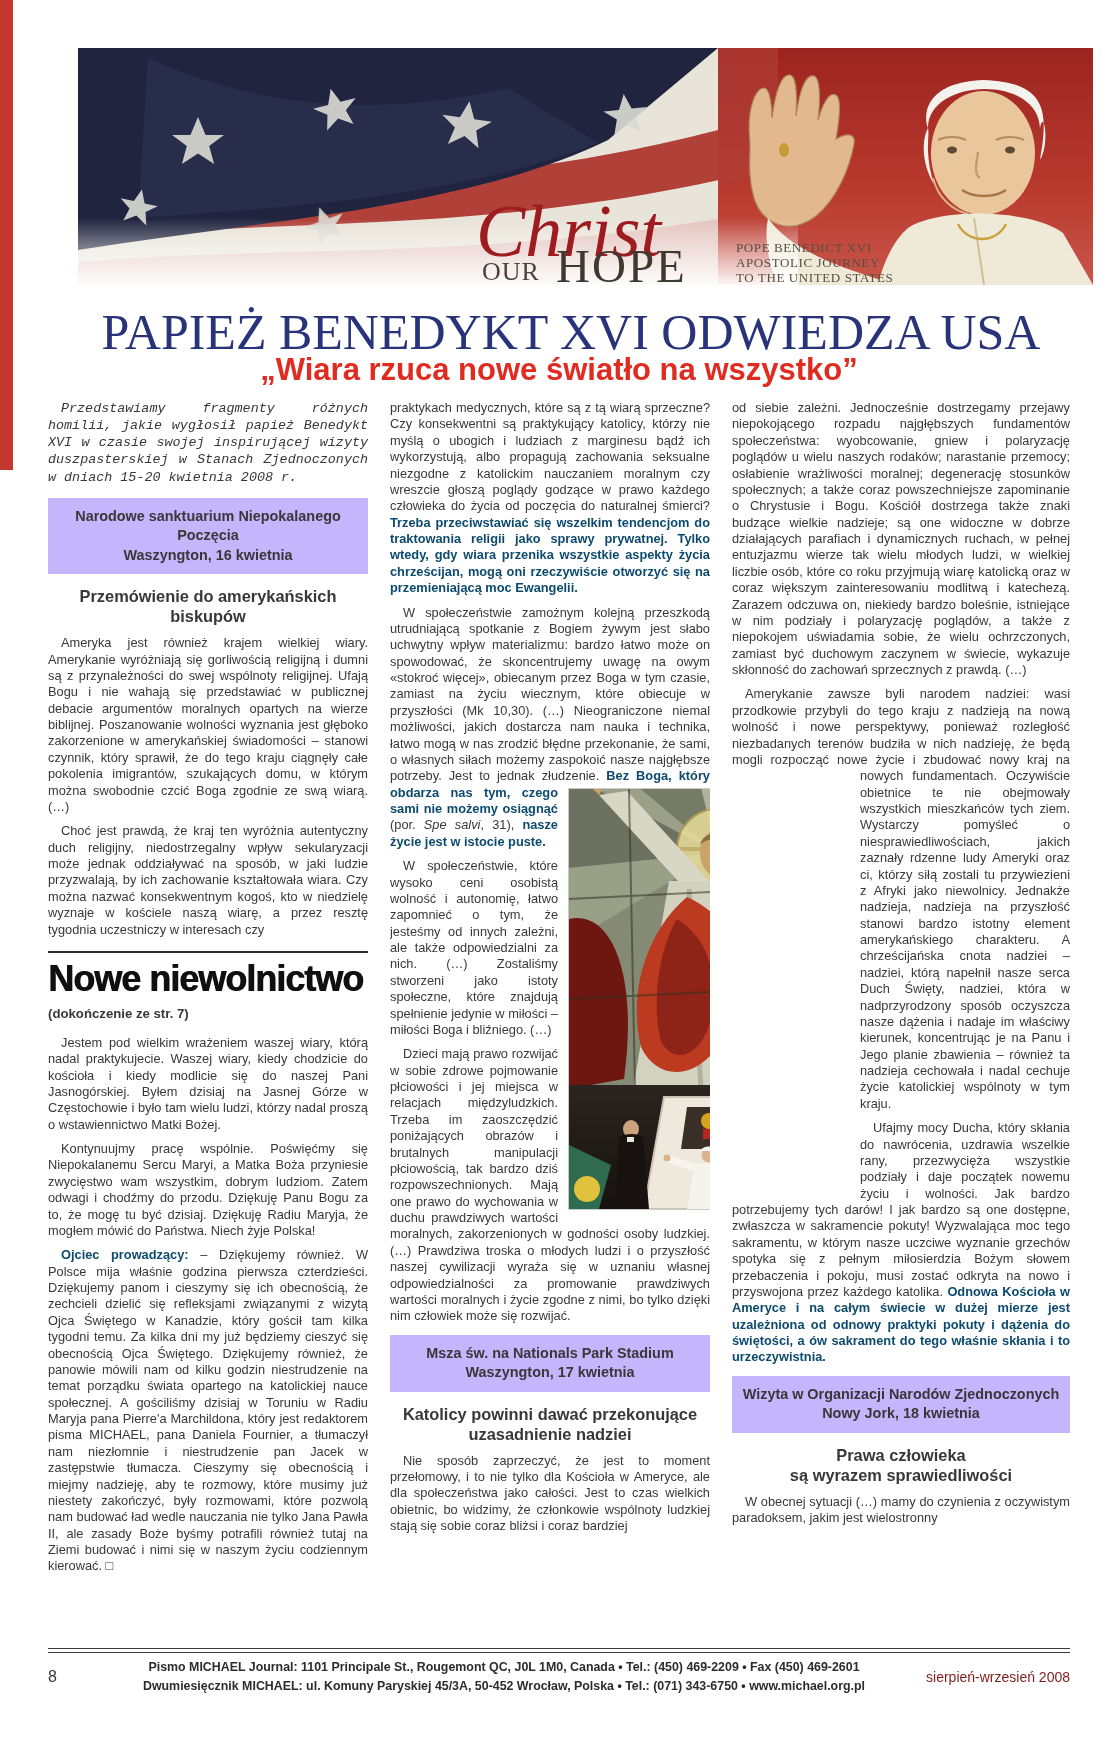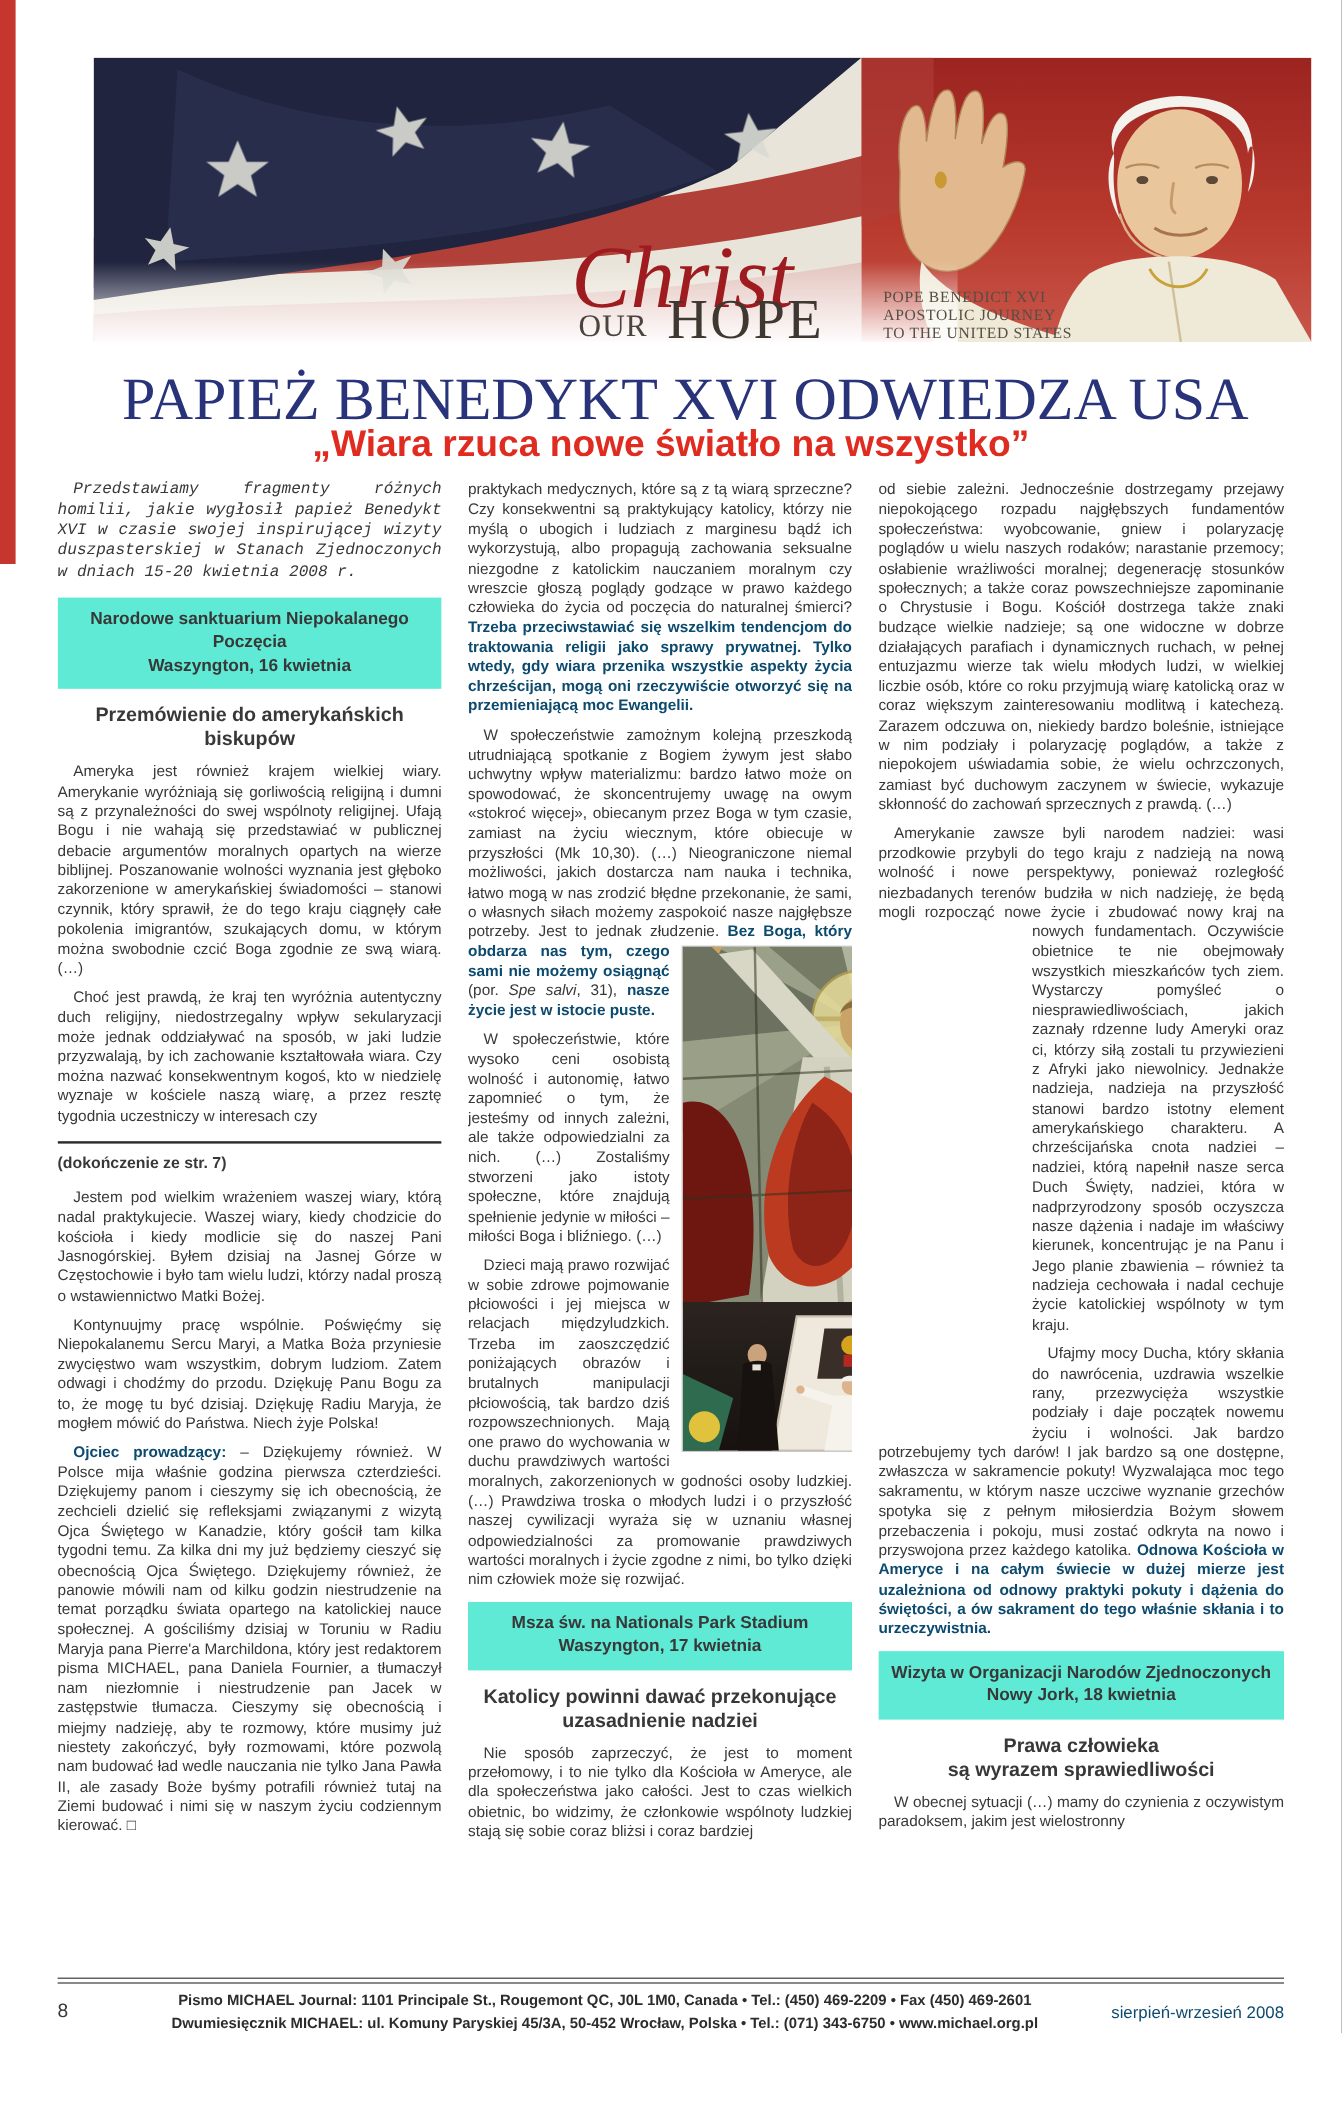--- a/index.html
+++ b/index.html
@@ -22,42 +22,42 @@
   .body-cols{position:absolute;left:48px;top:400px;width:1022px;height:1246px;
              display:flex;gap:22px;overflow:hidden;text-align:justify;
              font-size:12.8px;line-height:1.28;}
   .col{overflow:hidden;}
   .col1{width:320px;flex:none;}
   .col2{width:320px;flex:none;}
   .col3{width:338px;flex:none;}
   .bp{margin:0 0 8px 0;text-indent:13px;}
   .noind{text-indent:0;}
   .intro{font-style:italic;font-size:13.4px;margin-bottom:12px;font-family:Liberation Mono, monospace;}
-  .info-box{background:#5eead4;text-align:center;font-weight:bold;font-size:14.4px;
+  .info-box{background:#c4b5fd;text-align:center;font-weight:bold;font-size:14.4px;
             line-height:1.35;padding:9px 6px;margin:10px 0 10px 0;}
   .sec-h{text-align:center;font-weight:bold;font-size:16.4px;line-height:1.22;margin:12px 0 9px 0;}
   .art2-rule{border:none;border-top:2px solid #2a2a2a;margin:13px 0 8px 0;}
   .art2-title{margin:0 0 9px 0;font-size:36px;line-height:1.0;color:#101010;font-weight:bold;
               letter-spacing:-1px;text-shadow:0.8px 0 0 #101010;}
   .cont-note{font-weight:bold;font-size:13.2px;margin:0 0 12px 0;}
   b{color:#0c4a6e;}
 
   
   .photo-wrap{float:right;width:282px;height:422px;margin:3px -140px 8px 10px;
               text-indent:0;display:block;border:1px solid #c9c9c9;box-sizing:border-box;}
   .photo-wrap svg{display:block;}
   .spacer-l{float:left;width:118px;height:424px;margin:0 10px 4px 0;}
 
   
   .footer-rule{position:absolute;left:48px;top:1648px;width:1022px;height:3px;
                border-top:1px solid #3c3c3c;border-bottom:1px solid #3c3c3c;}
   .footer{position:absolute;left:48px;top:1658px;width:1022px;display:flex;align-items:center;}
   .pagenum{font-size:16px;width:60px;flex:none;}
   .imprint{flex:1;text-align:center;font-weight:bold;font-size:12.4px;line-height:1.55;color:#2c2c2c;}
-  .issue{width:170px;flex:none;text-align:right;font-size:14px;color:#0c4a6e;}
+  .issue{width:170px;flex:none;text-align:right;font-size:14px;color:#7f1d1d;}
 </style>
 </head>
 <body>
 
 <div class="page">
 
   <div class="red-edge"></div>
 
   <div class="banner">
     <svg width="1015" height="237" viewBox="0 0 1015 237" xmlns="http://www.w3.org/2000/svg">
@@ -143,20 +143,21 @@
         <span>Narodowe sanktuarium Niepokalanego Poczęcia</span><br>
         <span>Waszyngton, 16 kwietnia</span>
       </div>
 
       <div class="sec-h">Przemówienie do amerykańskich biskupów</div>
 
       <p class="bp">Ameryka jest również krajem wielkiej wiary. Amerykanie wyróżniają się gorliwością religijną i dumni są z przynależności do swej wspólnoty religijnej. Ufają Bogu i nie wahają się przedstawiać w publicznej debacie argumentów moralnych opartych na wierze biblijnej. Poszanowanie wolności wyznania jest głęboko zakorzenione w amerykańskiej świadomości – stanowi czynnik, który sprawił, że do tego kraju ciągnęły całe pokolenia imigrantów, szukających domu, w którym można swobodnie czcić Boga zgodnie ze swą wiarą. (…)</p>
       <p class="bp">Choć jest prawdą, że kraj ten wyróżnia autentyczny duch religijny, niedostrzegalny wpływ sekularyzacji może jednak oddziaływać na sposób, w jaki ludzie przyzwalają, by ich zachowanie kształtowała wiara. Czy można nazwać konsekwentnym kogoś, kto w niedzielę wyznaje w kościele naszą wiarę, a przez resztę tygodnia uczestniczy w interesach czy</p>
 
       <hr class="art2-rule">
+      <h2 class="art2-title">Nowe niewolnictwo</h2>
       <div class="cont-note">(dokończenie ze str. 7)</div>
 
       <p class="bp">Jestem pod wielkim wrażeniem waszej wiary, którą nadal praktykujecie. Waszej wiary, kiedy chodzicie do kościoła i kiedy modlicie się do naszej Pani Jasnogórskiej. Byłem dzisiaj na Jasnej Górze w Częstochowie i było tam wielu ludzi, którzy nadal proszą o wstawiennictwo Matki Bożej.</p>
       <p class="bp">Kontynuujmy pracę wspólnie. Poświęćmy się Niepokalanemu Sercu Maryi, a Matka Boża przyniesie zwycięstwo wam wszystkim, dobrym ludziom. Zatem odwagi i chodźmy do przodu. Dziękuję Panu Bogu za to, że mogę tu być dzisiaj. Dziękuję Radiu Maryja, że mogłem mówić do Państwa. Niech żyje Polska!</p>
       <p class="bp"><b>Ojciec prowadzący:</b><span> – Dziękujemy również. W Polsce mija właśnie godzina pierwsza czterdzieści. Dziękujemy panom i cieszymy się ich obecnością, że zechcieli dzielić się refleksjami związanymi z wizytą Ojca Świętego w Kanadzie, który gościł tam kilka tygodni temu. Za kilka dni my już będziemy cieszyć się obecnością Ojca Świętego. Dziękujemy również, że panowie mówili nam od kilku godzin niestrudzenie na temat porządku świata opartego na katolickiej nauce społecznej. A gościliśmy dzisiaj w Toruniu w Radiu Maryja pana Pierre'a Marchildona, który jest redaktorem pisma MICHAEL, pana Daniela Fournier, a tłumaczył nam niezłomnie i niestrudzenie pan Jacek w zastępstwie tłumacza. Cieszymy się obecnością i miejmy nadzieję, aby te rozmowy, które musimy już niestety zakończyć, były rozmowami, które pozwolą nam budować ład wedle nauczania nie tylko Jana Pawła II, ale zasady Boże byśmy potrafili również tutaj na Ziemi budować i nimi się w naszym życiu codziennym kierować.  □</span></p>
     </div>
 
     <div class="col col2">
       <p class="bp noind"><span>praktykach medycznych, które są z tą wiarą sprzeczne? Czy konsekwentni są praktykujący katolicy, którzy nie myślą o ubogich i ludziach z marginesu bądź ich wykorzystują, albo propagują zachowania seksualne niezgodne z katolickim nauczaniem moralnym czy wreszcie głoszą poglądy godzące w prawo każdego człowieka do życia od poczęcia do naturalnej śmierci? </span><b>Trzeba przeciwstawiać się wszelkim tendencjom do traktowania religii jako sprawy prywatnej. Tylko wtedy, gdy wiara przenika wszystkie aspekty życia chrześcijan, mogą oni rzeczywiście otworzyć się na przemieniającą moc Ewangelii.</b></p>
 

